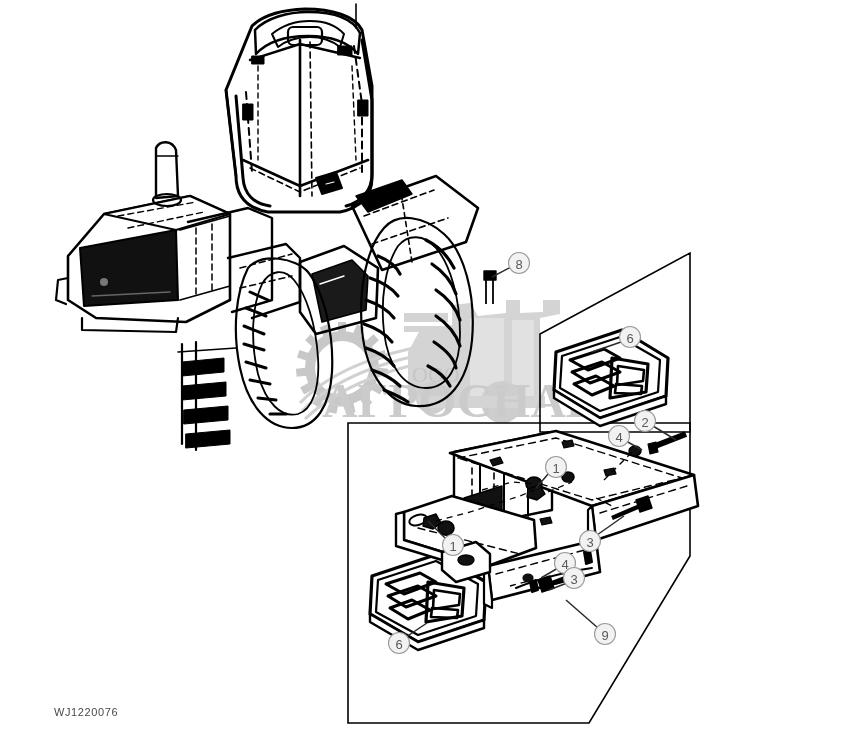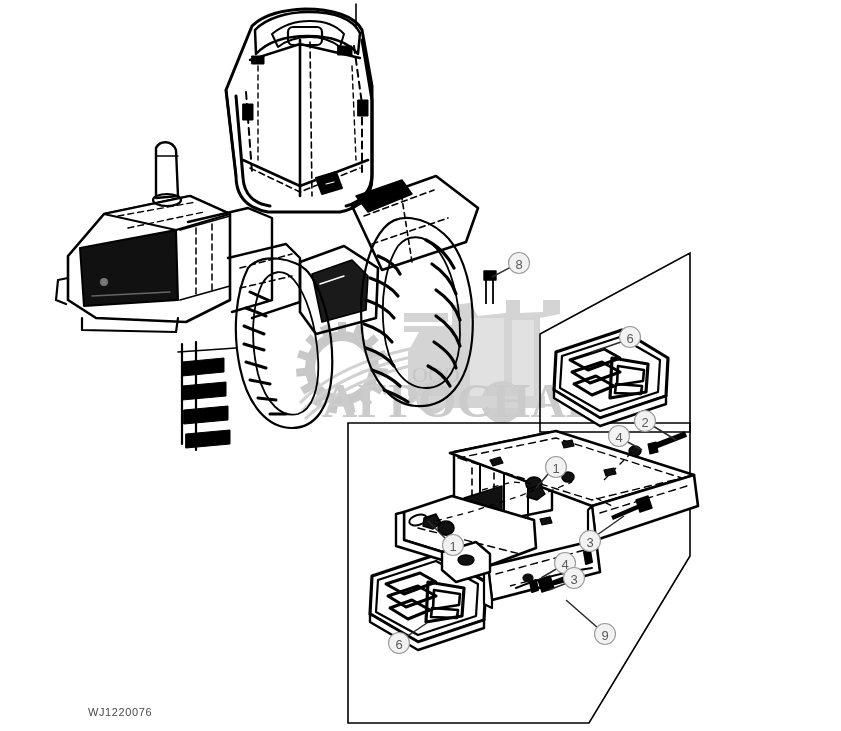--- a/index.html
+++ b/index.html
@@ -19,21 +19,21 @@
   }
   #svg-root {
     position: absolute;
     left: 0;
     top: 0;
     width: 841px;
     height: 731px;
   }
   .partnum {
     position: absolute;
-    left: 88px;
+    left: 54px;
     top: 706px;
     font-size: 11px;
     letter-spacing: 0.6px;
     color: #4a4a4a;
     font-family: "Liberation Sans", sans-serif;
     white-space: nowrap;
   }
   .callout-text {
     font-family: "Liberation Sans", sans-serif;
     font-size: 13px;

